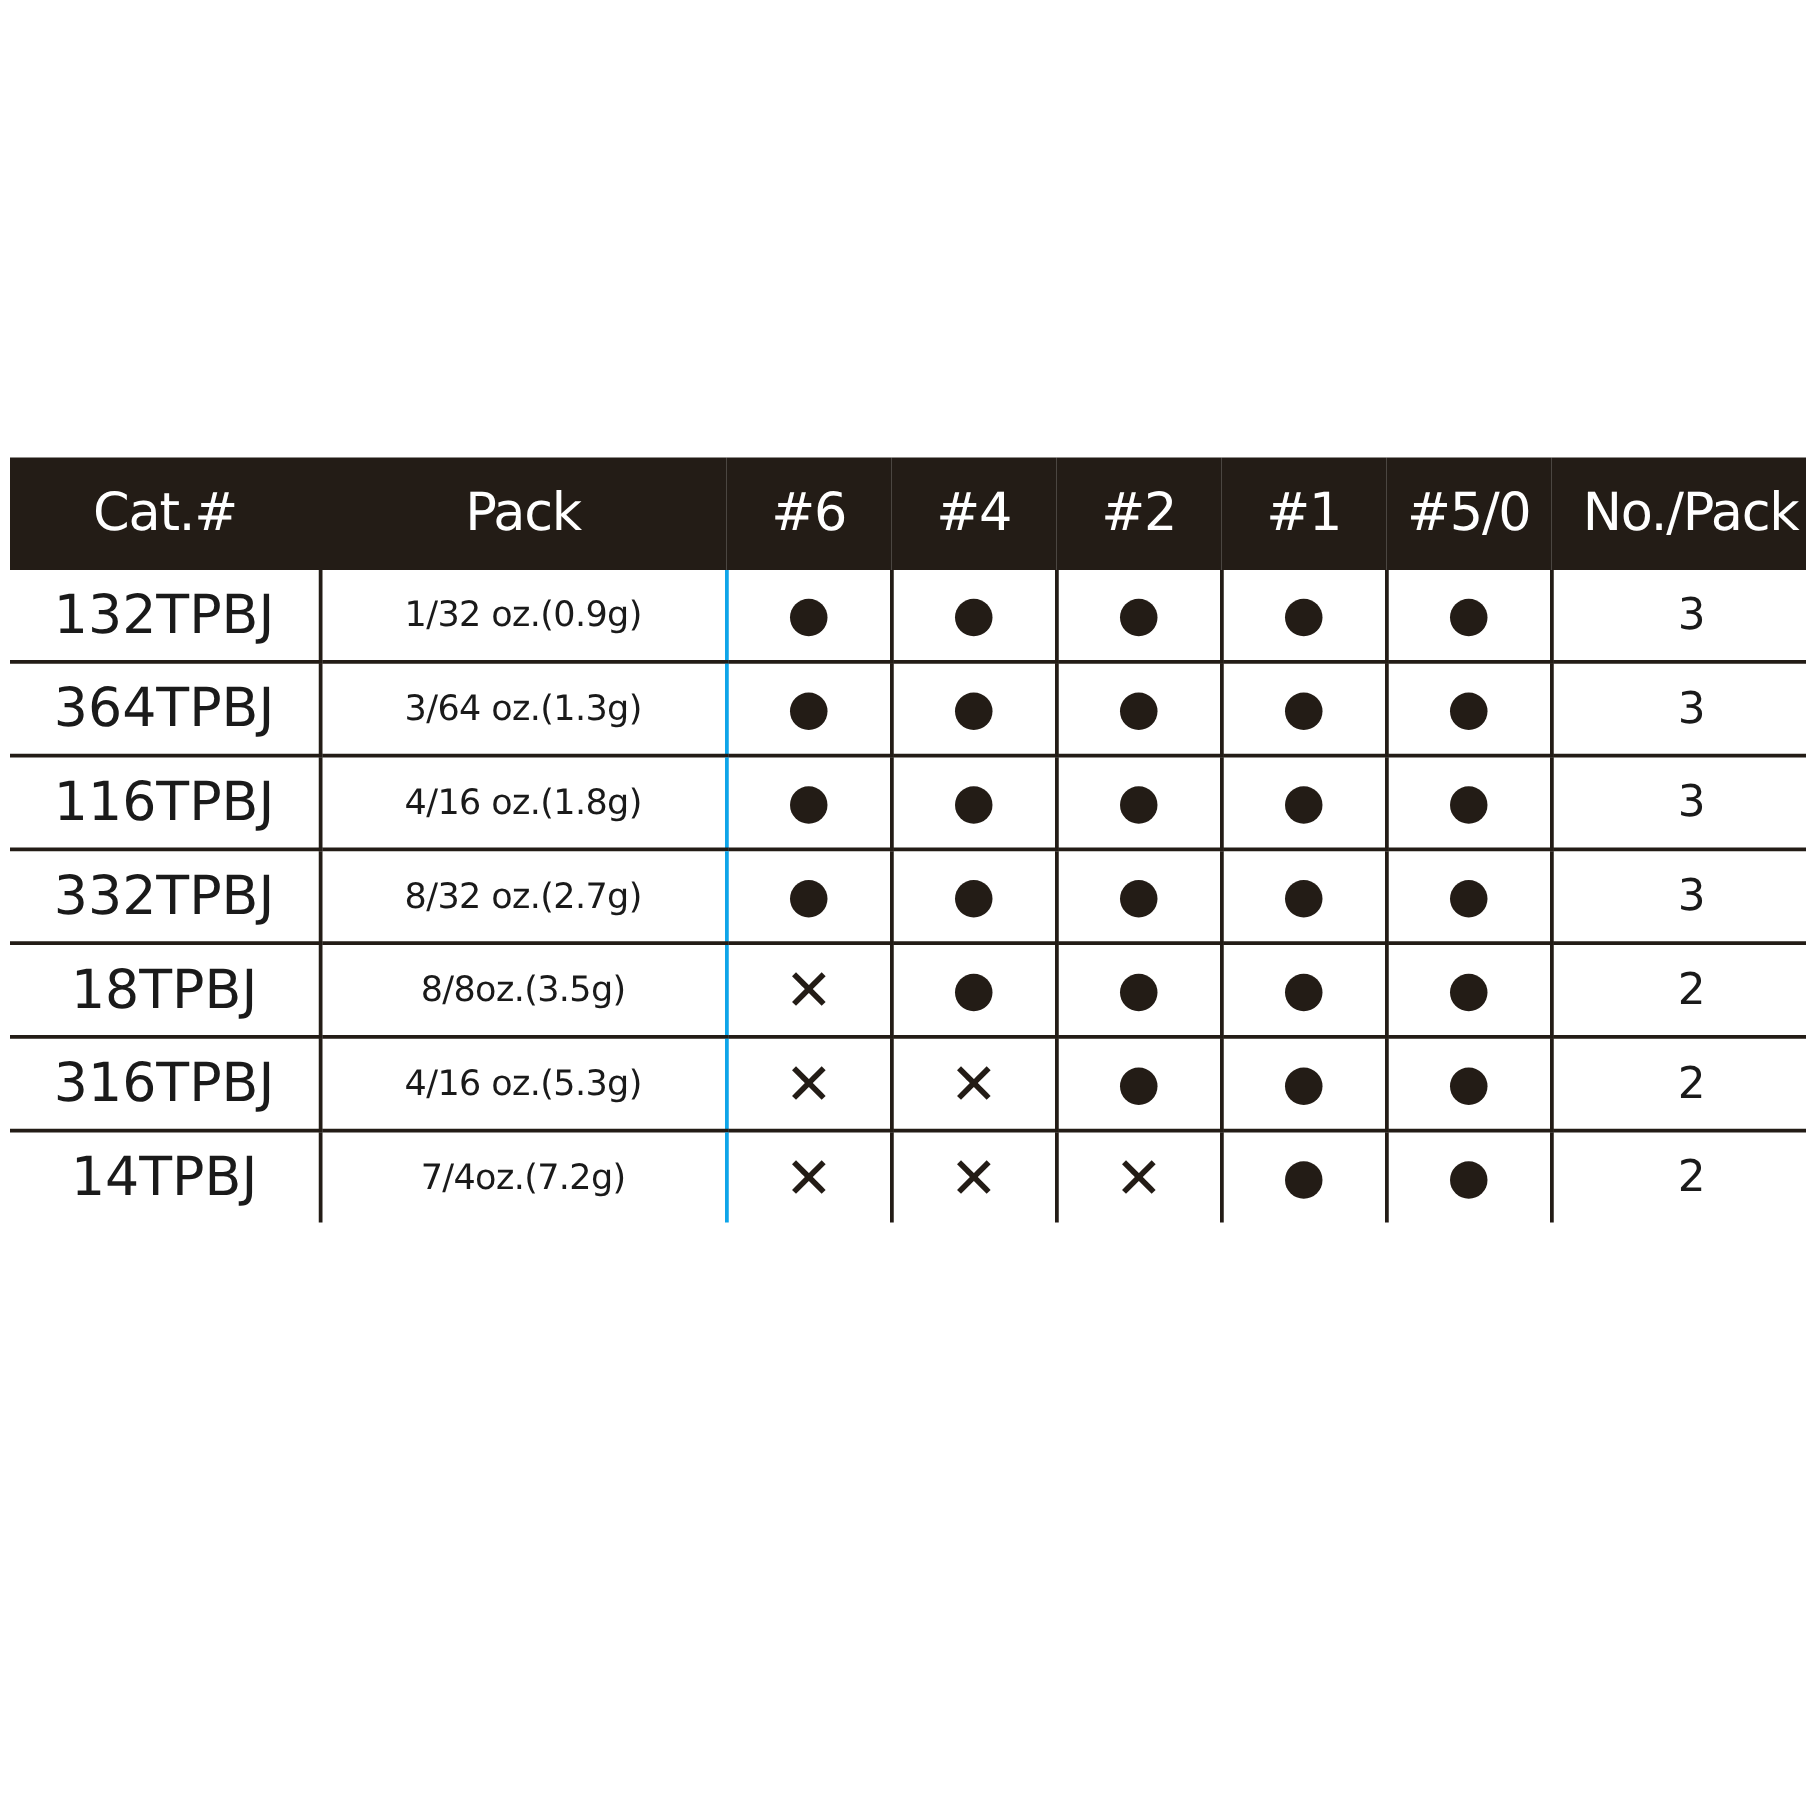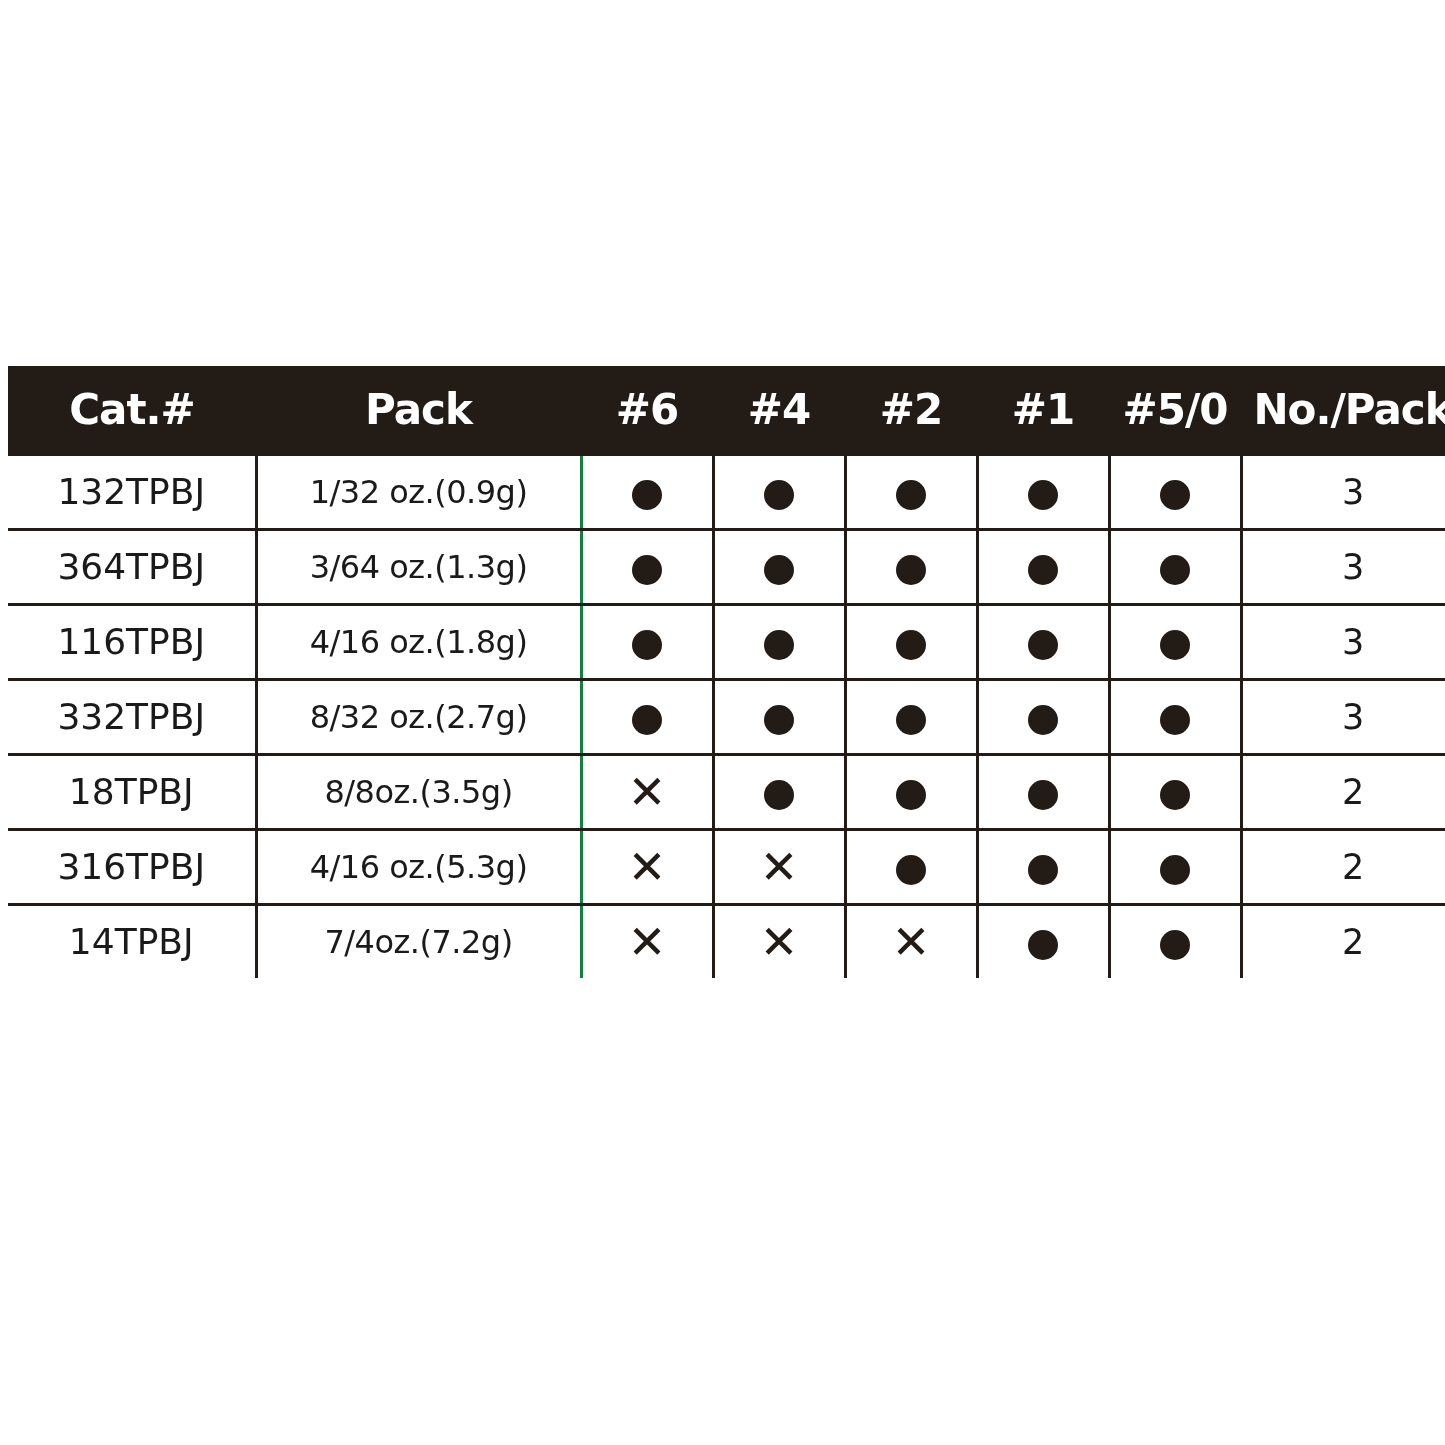--- a/index.html
+++ b/index.html
@@ -32,21 +32,21 @@
     border-collapse: collapse;
     width: 1412px;
     table-layout: fixed;
   }
   thead tr.header-row {
     background: #231c16;
   }
   thead th {
     color: #ffffff;
     font-family: "DejaVu Sans", sans-serif;
-    font-weight: 700;
+    font-weight: 400;
     font-size: 42px;
     letter-spacing: -1px;
     padding: 22px 0 24px 0;
     text-align: center;
     border: none;
     line-height: 1.05;
   }
   tbody td {
     height: 72px;
     text-align: center;
@@ -65,25 +65,25 @@
   }
   tbody tr td:last-child {
     border-right: none;
   }
   tbody tr:last-child td {
     border-bottom: none;
   }
   
   td.cat {
     border-right: 3px solid #231c16;
-    font-size: 36px;
+    font-size: 43px;
   }
   td.size {
-    border-right: 3px solid #15803d;
-    font-size: 32px;
+    border-right: 3px solid #0ea5e9;
+    font-size: 28px;
     letter-spacing: -0.5px;
   }
   td.mark {
     border-right: 3px solid #231c16;
     font-size: 40px;
   }
   td.pack {
     border-right: none;
     font-size: 35px;
   }

